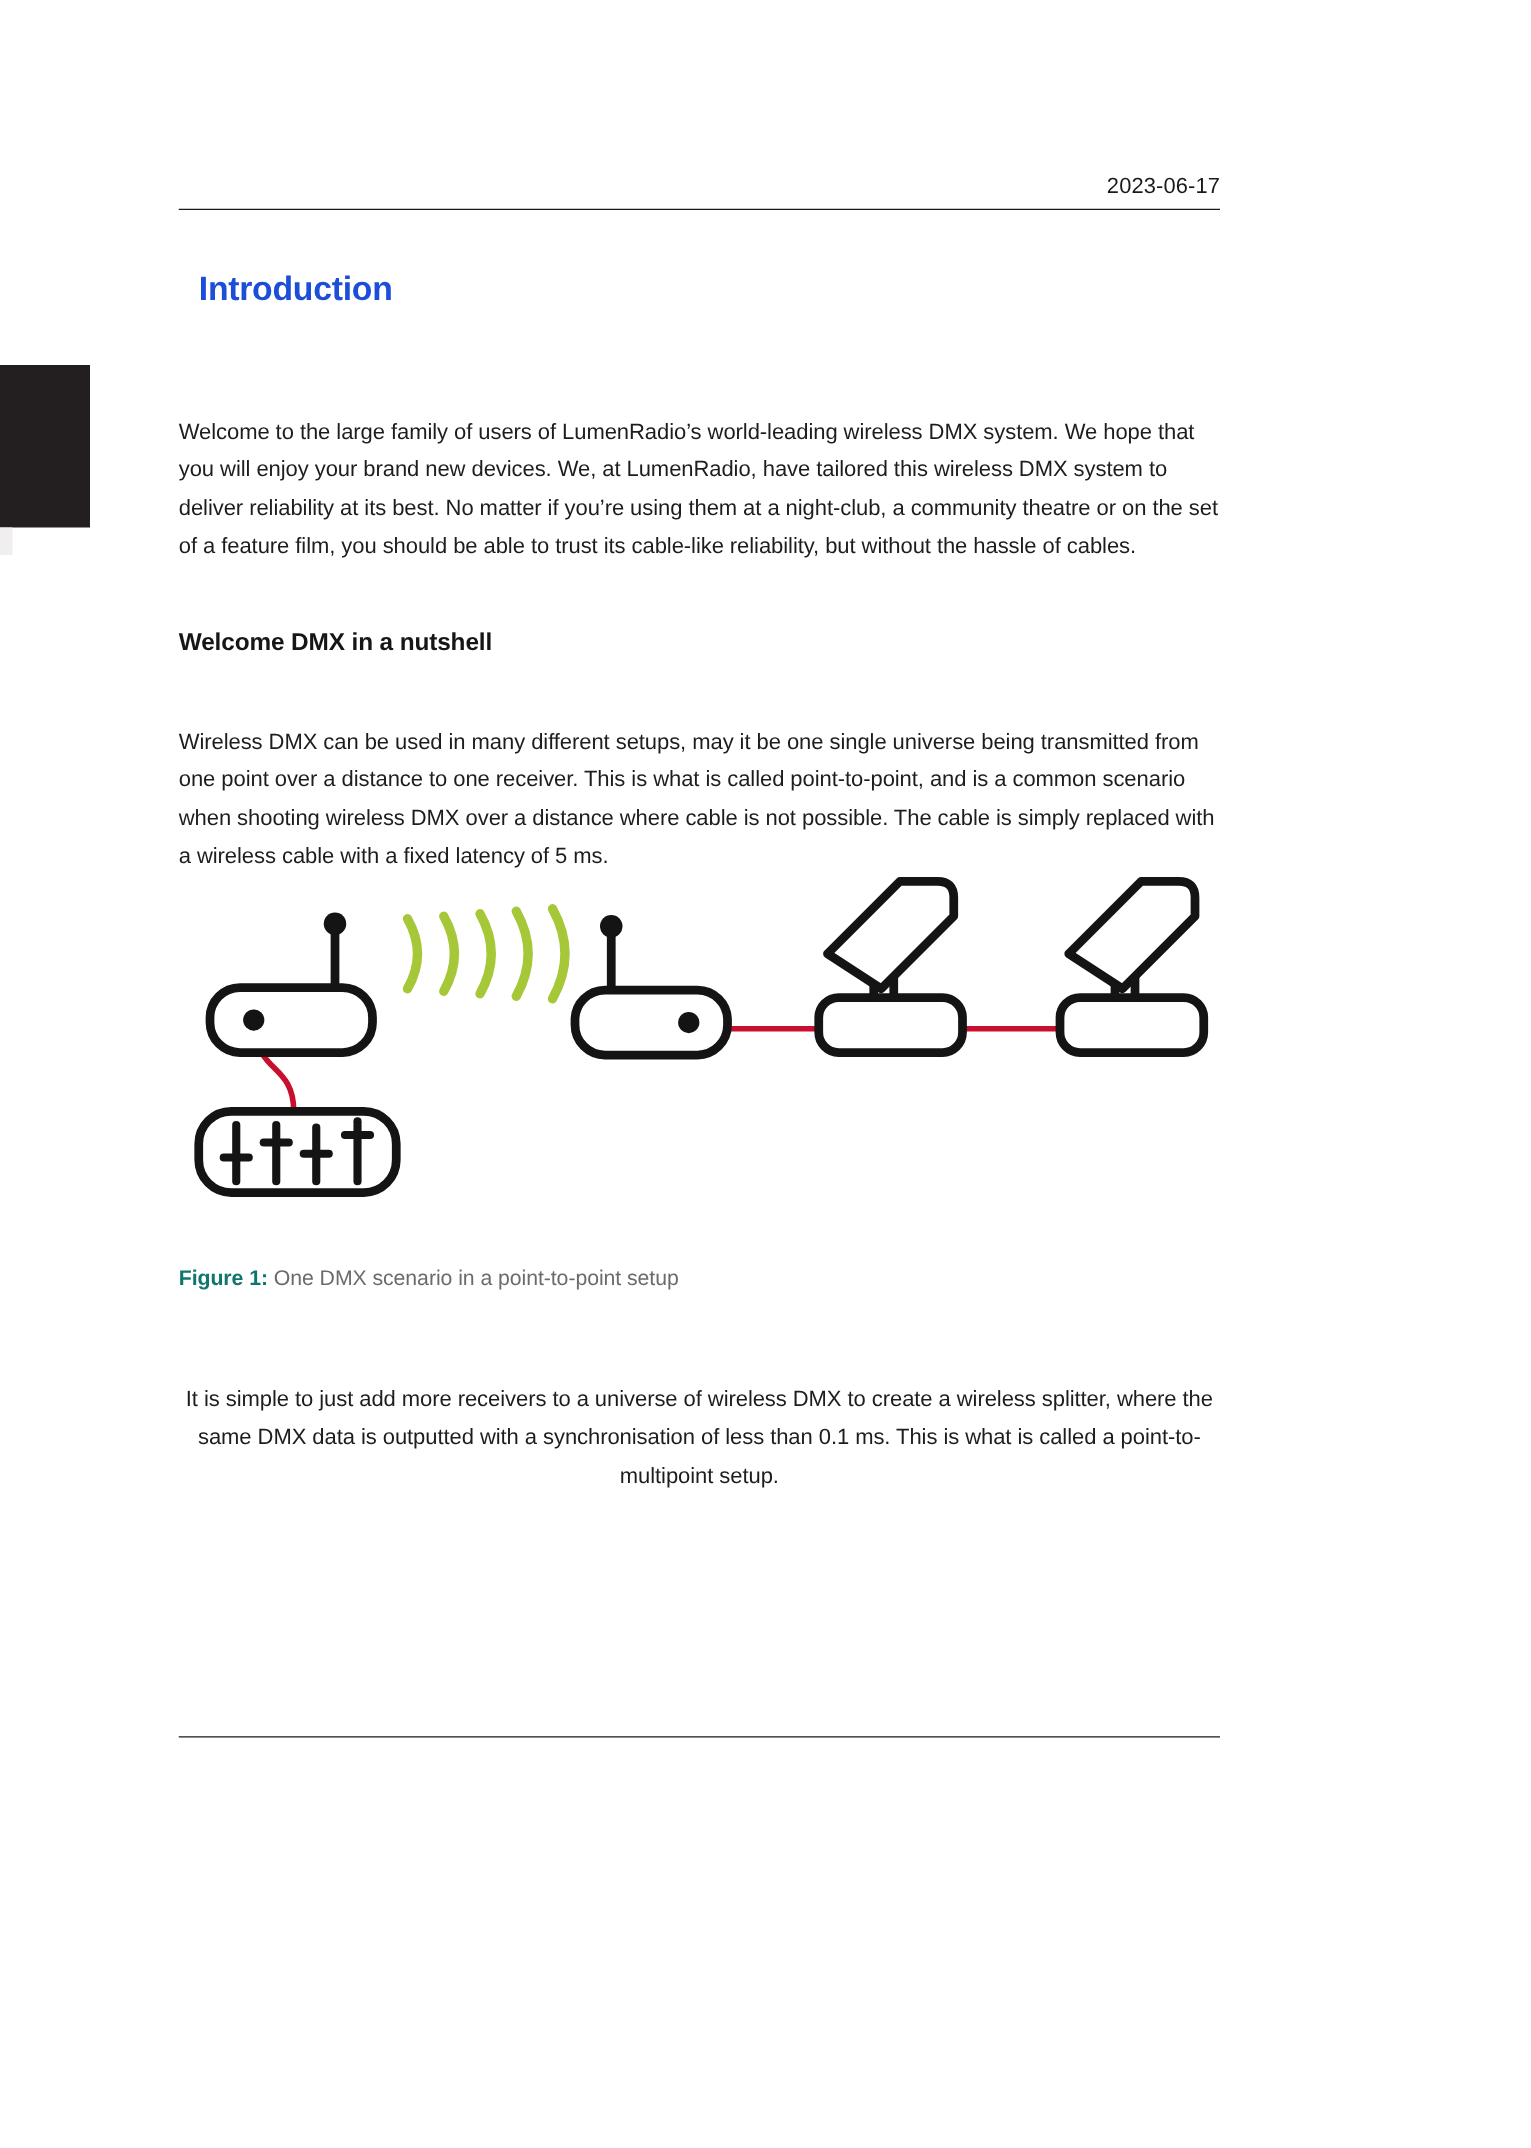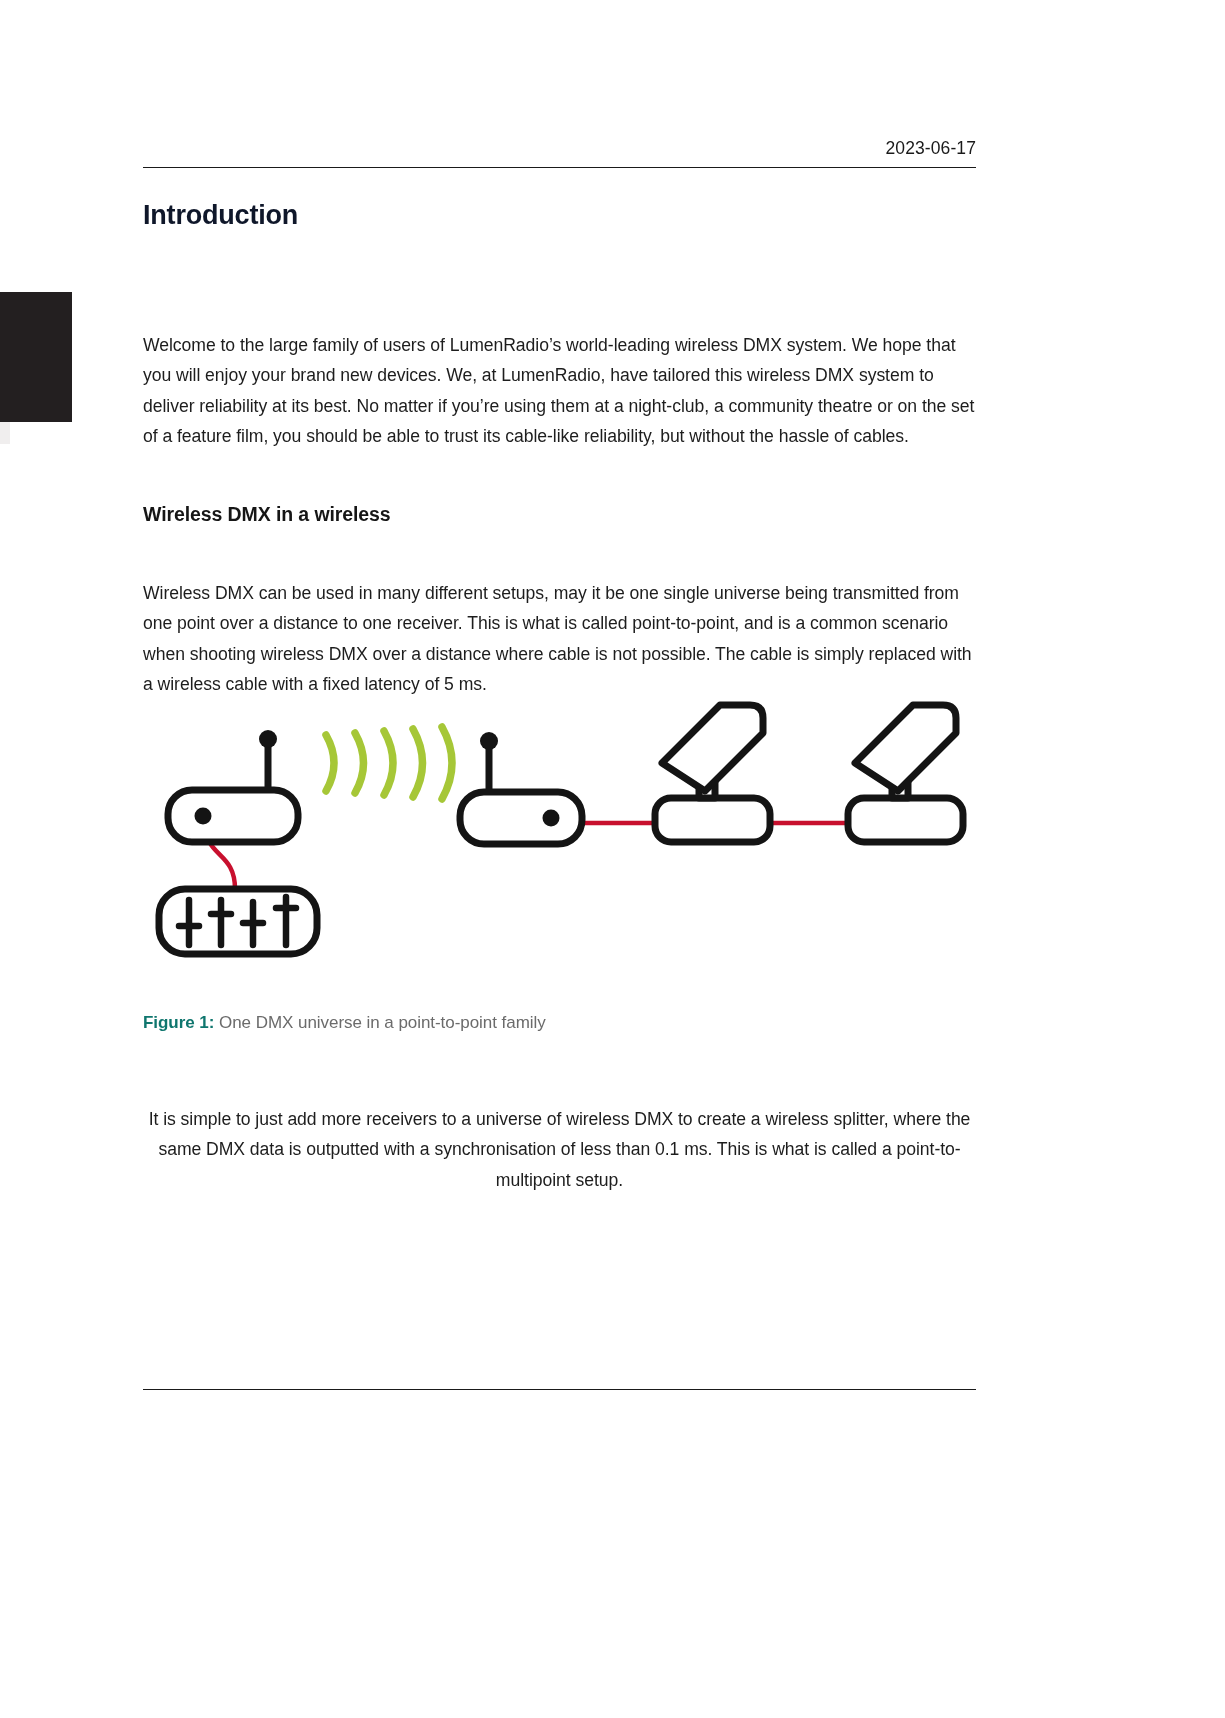--- a/index.html
+++ b/index.html
@@ -70,25 +70,25 @@
     top: 1389px;
     width: 833px;
     border-bottom: 1.6px solid #1a1a1a;
   }
 
   
   h1.title {
     position: absolute;
     left: 143px;
     top: 200px;
-    margin: 0;
+    margin: 16px;
     font-size: 27px;
     font-weight: bold;
     letter-spacing: -0.2px;
-    color: #0f172a;
+    color: #1d4ed8;
   }
 
   .para {
     position: absolute;
     left: 143px;
     width: 833px;
     font-size: 17.6px;
     line-height: 30.5px;
     color: #1d1d1d;
     text-align: left;
@@ -146,21 +146,21 @@
   <div class="header">
     <span class="header-date">2023-06-17</span>
     <div class="header-rule"></div>
   </div>
 
   <h1 class="title">Introduction</h1>
 
 
   <p class="para p-welcome">Welcome to the large family of users of LumenRadio’s world-leading wireless DMX system. We hope that you will enjoy your brand new devices. We, at LumenRadio, have tailored this wireless DMX system to deliver reliability at its best. No matter if you’re using them at a night-club, a community theatre or on the set of a feature film, you should be able to trust its cable-like reliability, but without the hassle of cables.</p>
 
-  <h2 class="subtitle">Wireless DMX in a wireless</h2>
+  <h2 class="subtitle">Welcome DMX in a nutshell</h2>
 
   <p class="para p-nutshell">Wireless DMX can be used in many different setups, may it be one single universe being transmitted from one point over a distance to one receiver.  This is what is called point-to-point, and is a common scenario when shooting wireless DMX over a distance where cable is not possible. The cable is simply replaced with a wireless cable with a fixed latency of 5 ms.</p>
 
   <div class="figure">
     <svg width="833" height="300" viewBox="0 0 833 300" xmlns="http://www.w3.org/2000/svg">
 
       <path d="M 62 130 C 62 165, 92 158, 92 196" fill="none" stroke="#C8102E" stroke-width="4.5" stroke-linecap="round"></path>
 
       <line x1="436" y1="130" x2="512" y2="130" stroke="#C8102E" stroke-width="4.5" stroke-linecap="round"></line>
 
@@ -212,20 +212,20 @@
         <rect x="705" y="105" width="115" height="44" rx="16" ry="16" fill="#ffffff" stroke="#141414" stroke-width="7"></rect>
         <path d="M 749 105 L 749 78 L 765 78 L 765 105 Z" fill="#ffffff" stroke="#141414" stroke-width="7" stroke-linejoin="round"></path>
         <path d="M 712 70 L 770 12 L 800 12 Q 813 12, 813 25 L 813 40 L 755 98 Z" fill="#ffffff" stroke="#141414" stroke-width="7" stroke-linejoin="round"></path>
       </g>
 
     </svg>
   </div>
 
   <div class="figcaption">
     <b>Figure 1:</b>
-    <span>One DMX universe in a point-to-point family</span>
+    <span>One DMX scenario in a point-to-point setup</span>
   </div>
 
   <p class="para p-multipoint">It is simple to just add more receivers to a universe of wireless DMX to create a wireless splitter, where the same DMX data is outputted with a synchronisation of less than 0.1 ms.  This is what is called a point-to-multipoint setup.</p>
 
   <div class="footer-rule"></div>
 
 </div>
 
 </body></html>

